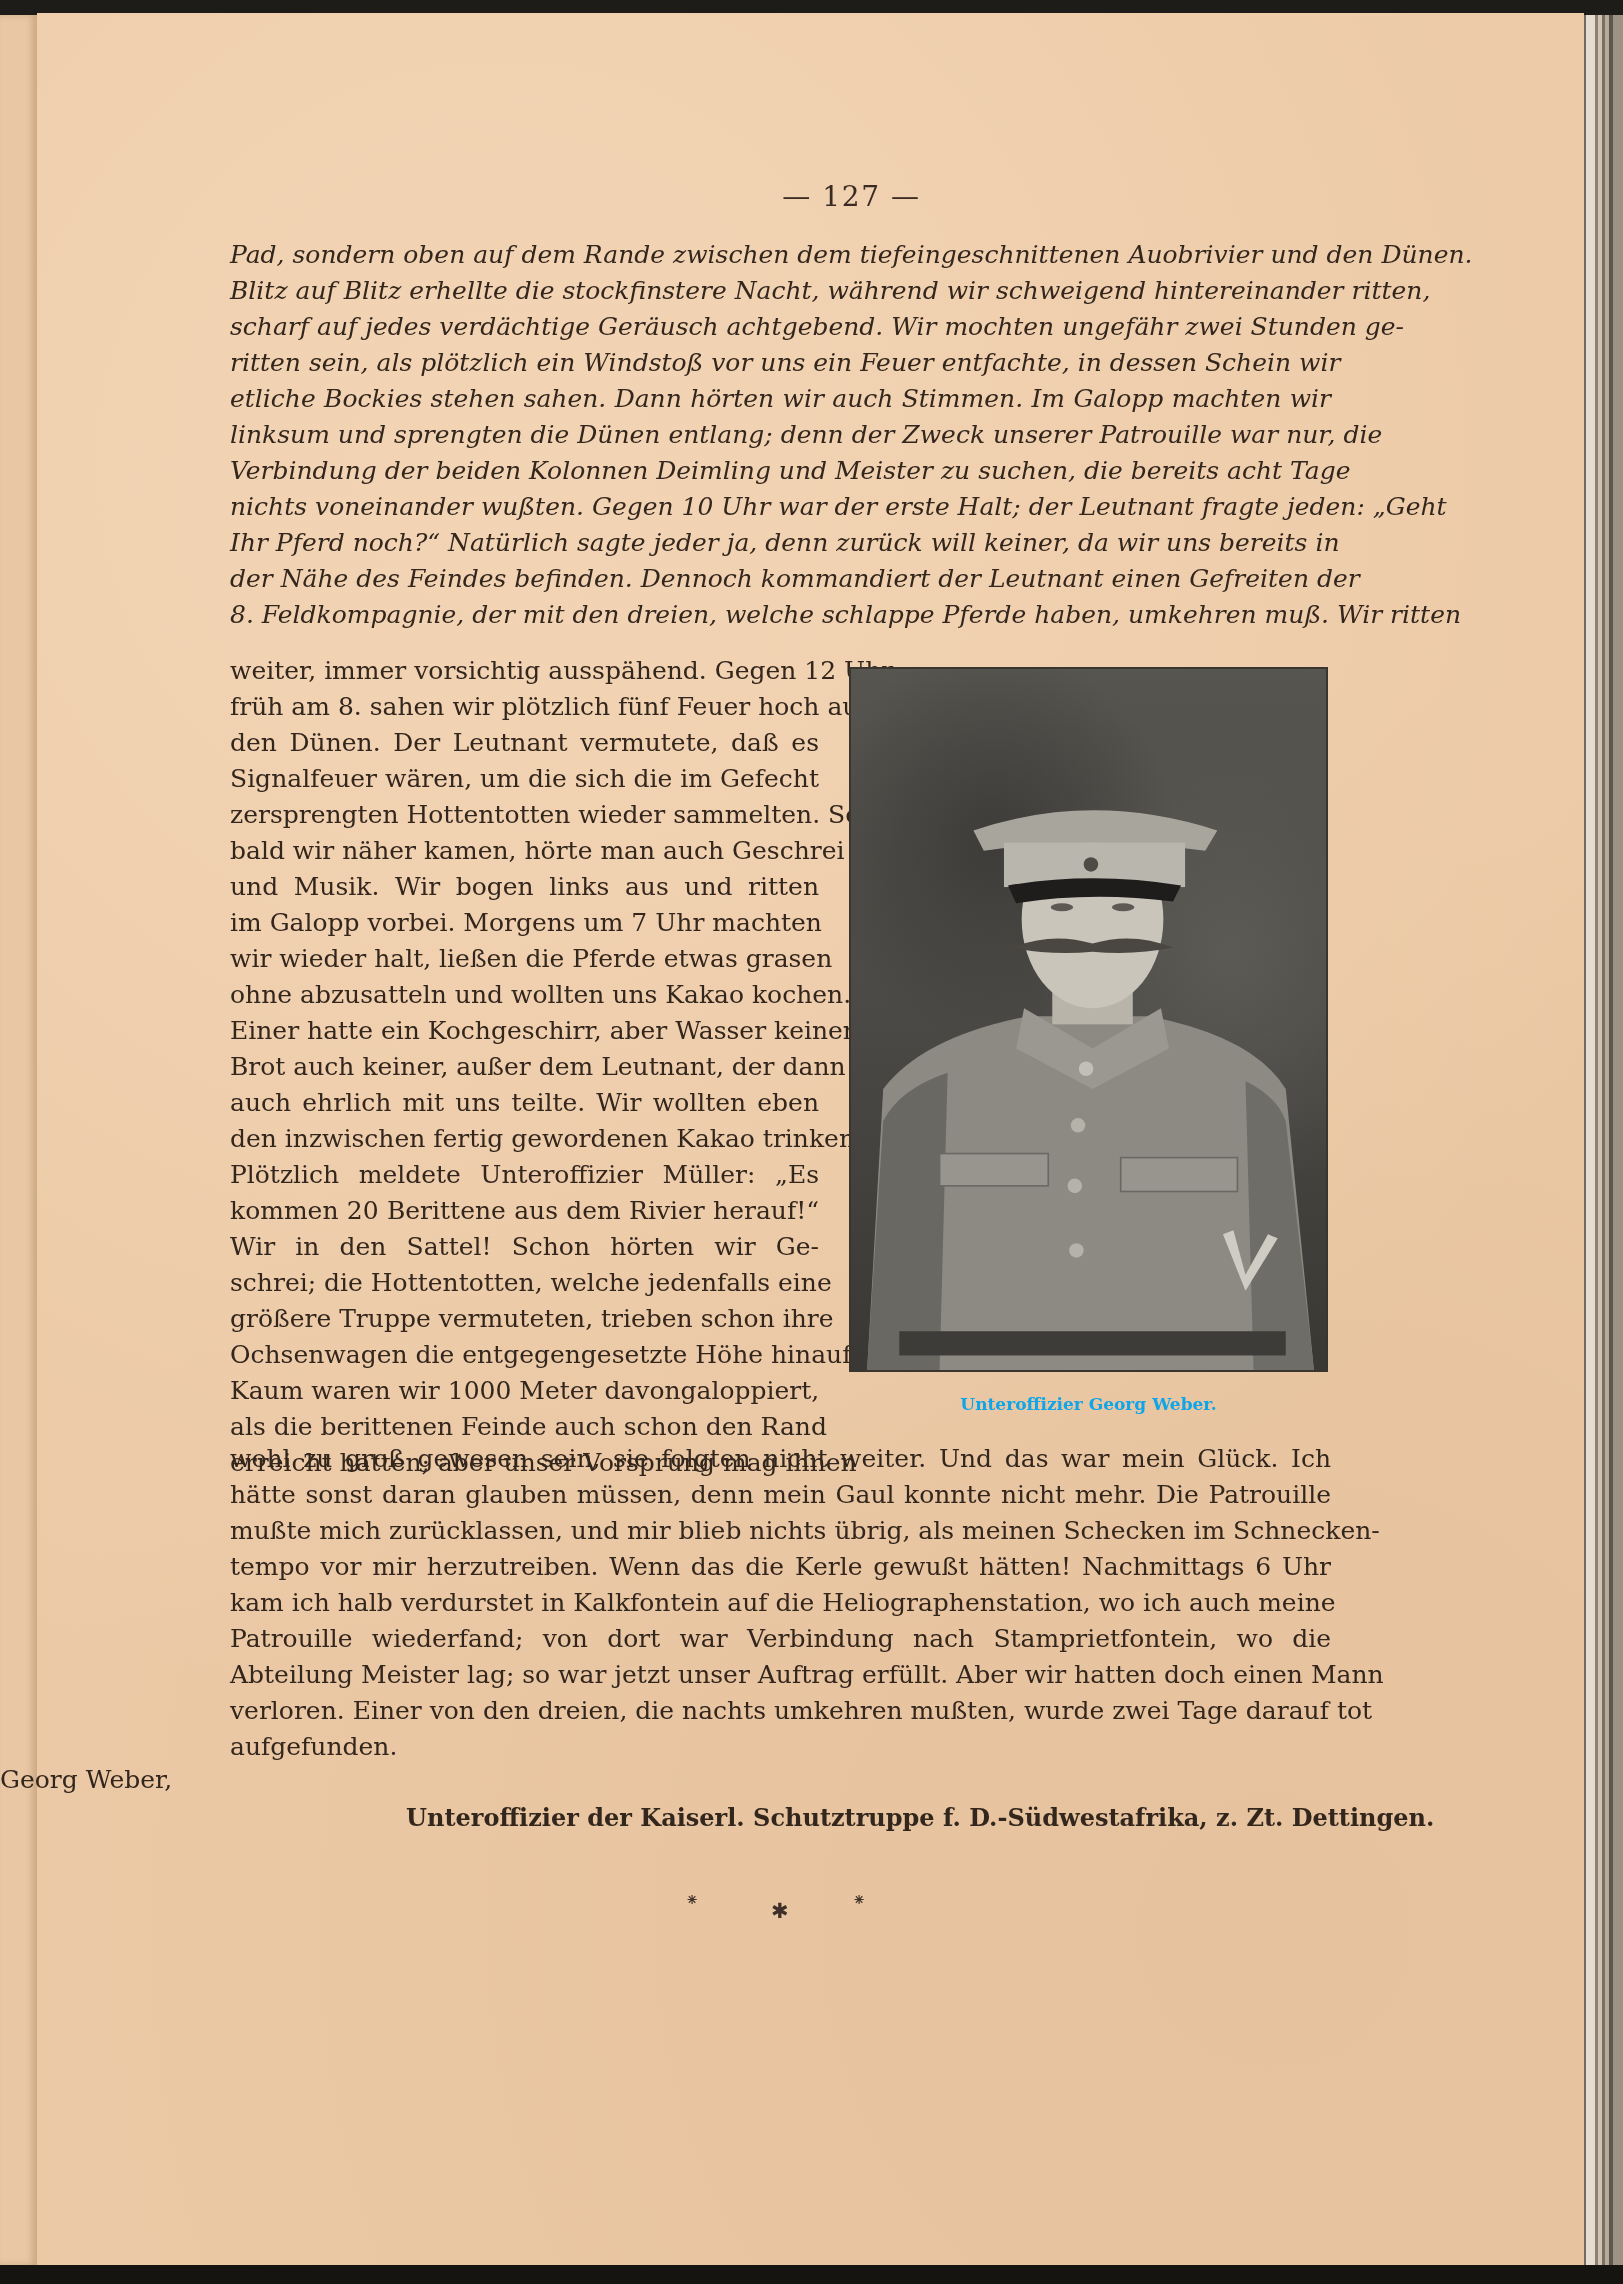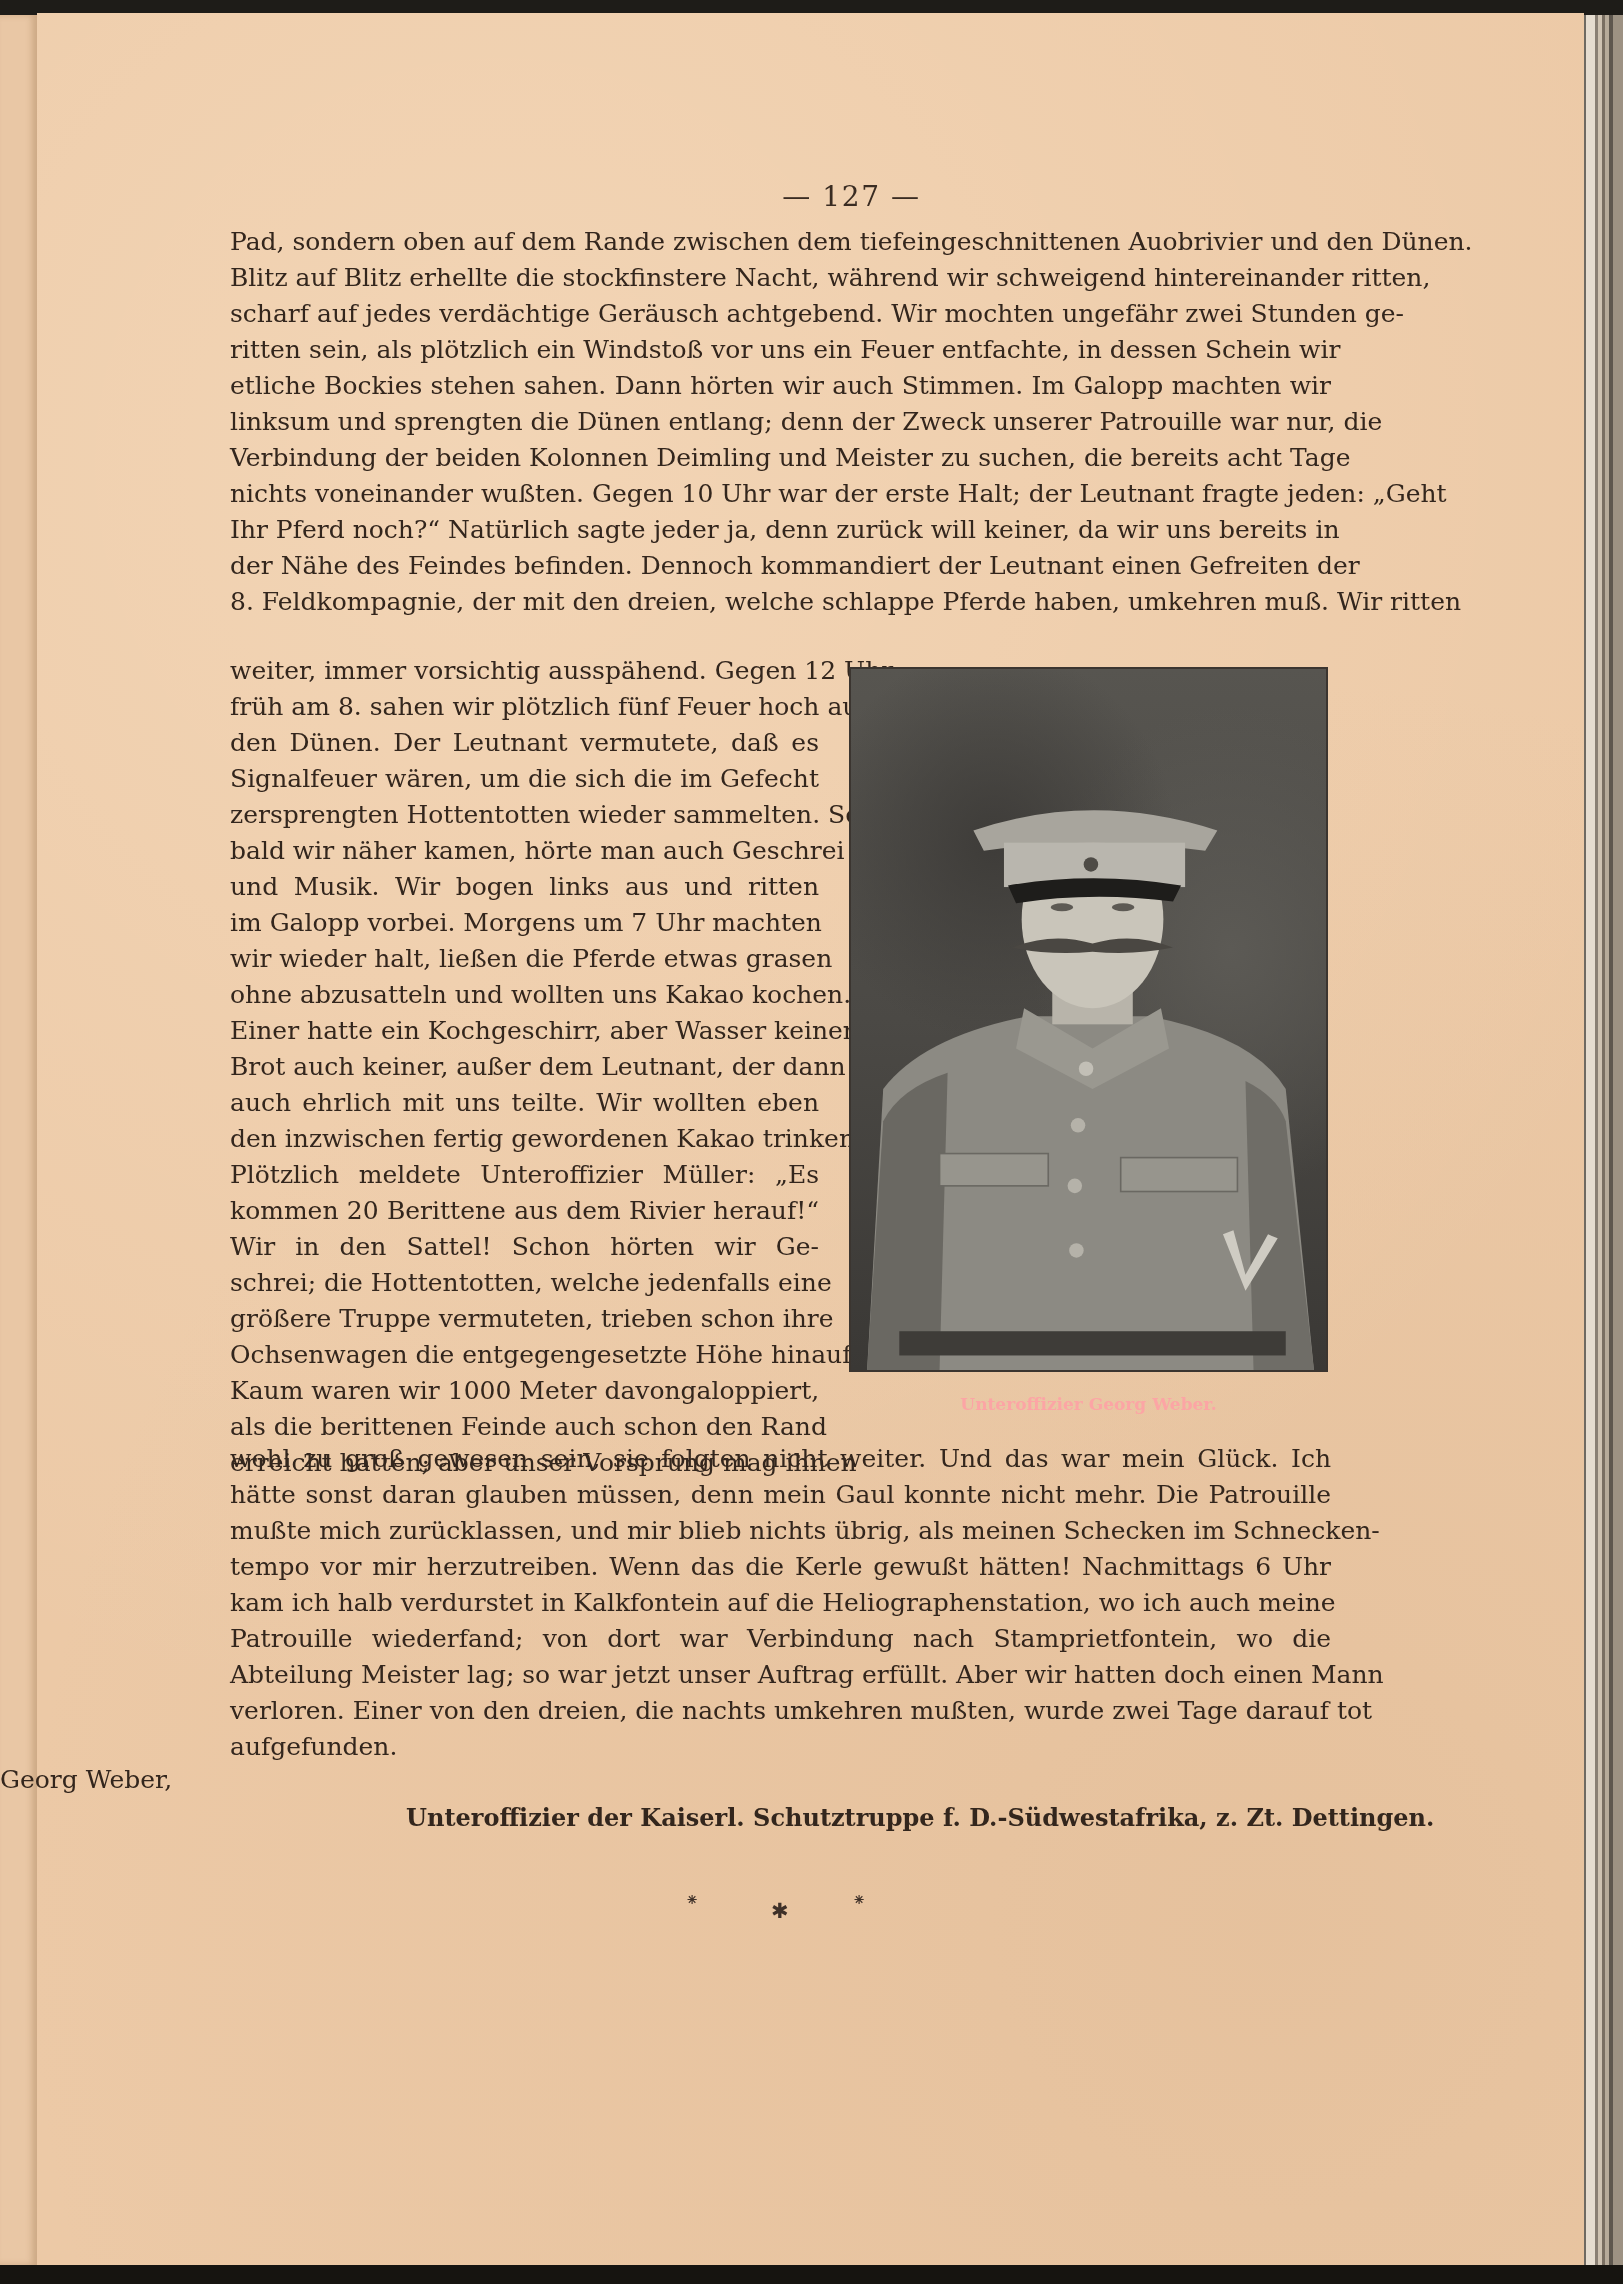--- a/index.html
+++ b/index.html
@@ -50,37 +50,37 @@
     line-height: 36px;
   }
   .line {
     display: block; white-space: nowrap;
     text-align: justify; text-align-last: justify;
   }
   .line.last { text-align-last: left; }
   .full {
     position: absolute; left: 230px; width: 1101px;
   }
-  #block-top { top: 224px; }
+  #block-top { top: 237px; font-style: italic; }
   #block-left { position: absolute; left: 230px; top: 633px; width: 589px; margin-top: 20px; }
   #block-bottom { top: 1441px; }
   .figure {
     position: absolute; left: 849px; top: 667px; width: 479px; height: 705px;
     border: 2.4px solid #3b3530;
     box-sizing: border-box;
     background:
       radial-gradient(ellipse 55% 40% at 30% 25%, #3e3c39 0%, transparent 70%),
       radial-gradient(ellipse 60% 50% at 80% 40%, #5c5a55 0%, transparent 70%),
       linear-gradient(180deg, #575550 0%, #4b4945 50%, #3a3835 100%);
     overflow: hidden;
   }
   .figure svg { width: 100%; height: 100%; display: block; }
   .caption {
     position: absolute; left: 849px; top: 1394px; width: 479px; text-align: center;
-    font-family: "DejaVu Serif", serif; font-weight: bold; font-size: 17px; color: #fca5a5;
+    font-family: "DejaVu Serif", serif; font-weight: bold; font-size: 17px; color: #0ea5e9;
   }
   .signature-name {
     position: absolute; top: 1765px; left: 0; width: 1623px; 
     font-size: 25px; color: #33261d; font-family: "DejaVu Serif", serif;
   }
   .signature-title {
     position: absolute; top: 1803px; left: 406px; width: 909px; text-align: right;
     font-size: 24px; color: #33261d; font-family: "DejaVu Serif", serif;
     white-space: nowrap;
     font-weight: bold;

